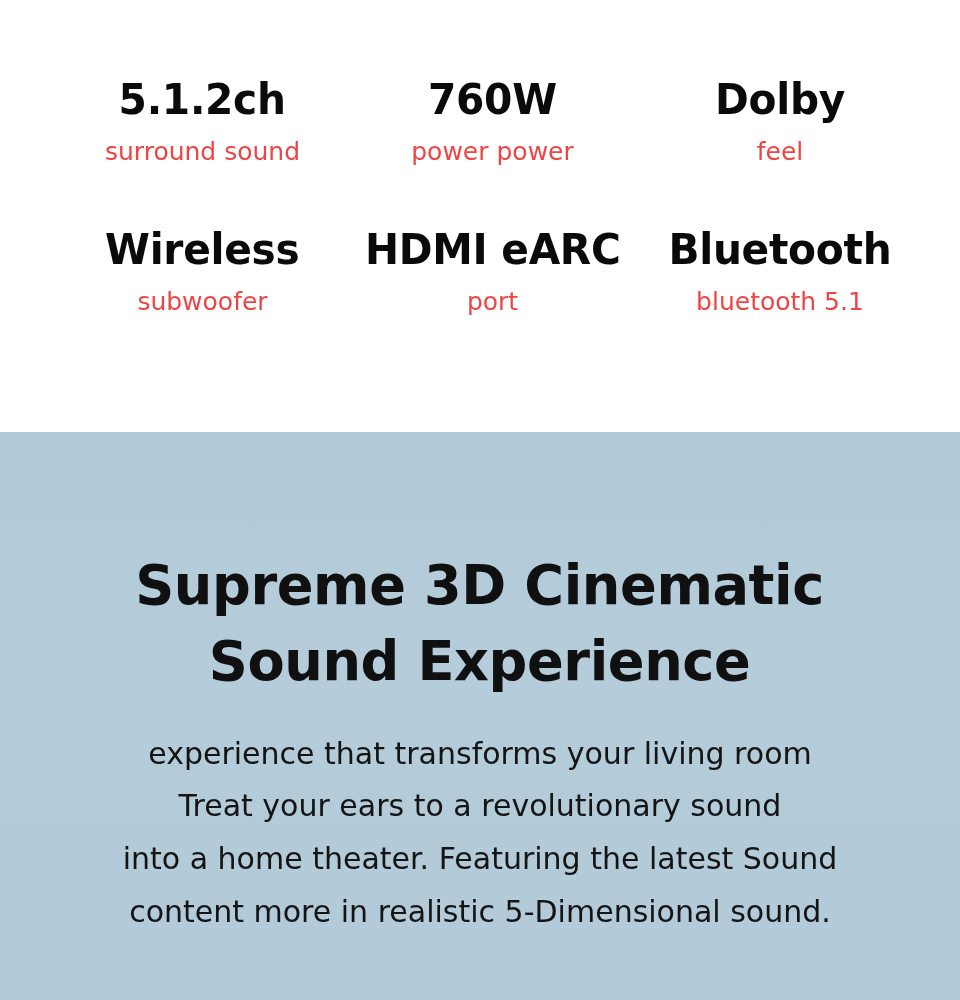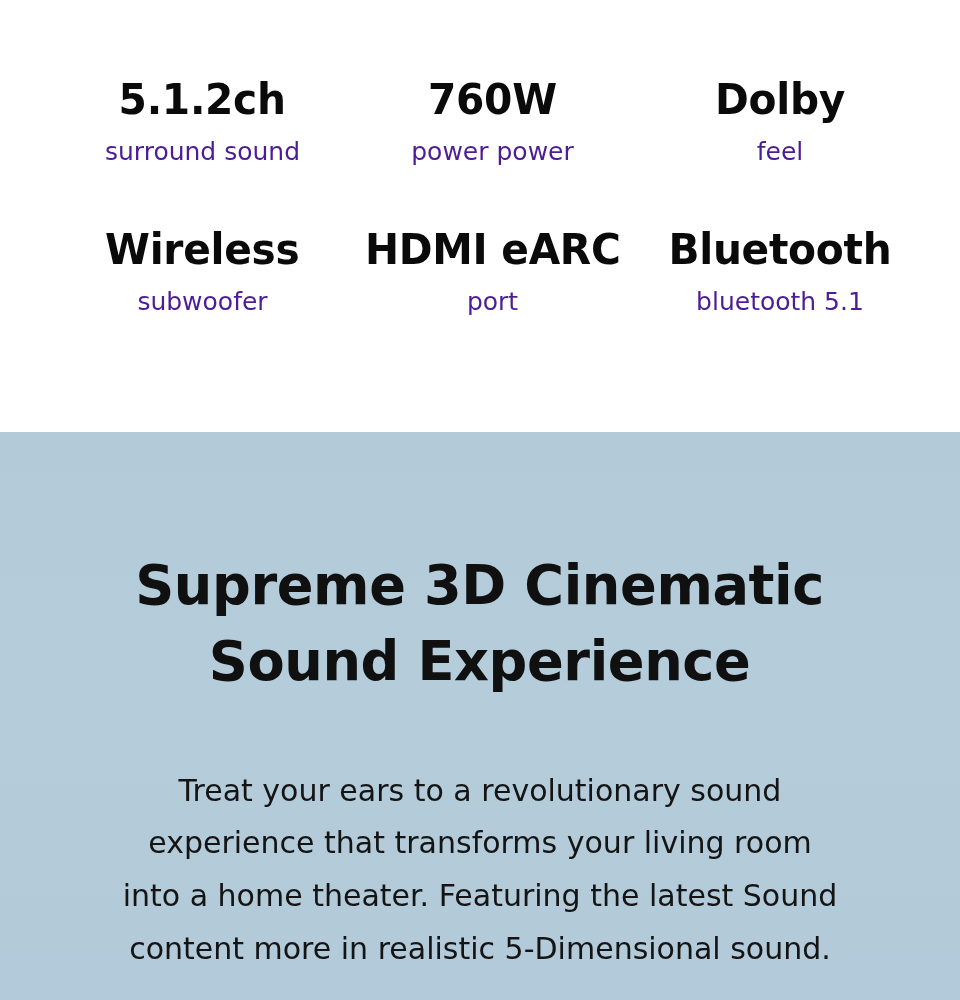--- a/index.html
+++ b/index.html
@@ -57,35 +57,34 @@
     letter-spacing: -0.3px;
     transform: scaleX(0.97);
     white-space: nowrap;
     line-height: 1.05;
   }
 
   .spec-label {
     margin-top: 16px;
     font-size: 25px;
     font-weight: 400;
-    color: #4c1d95;
+    color: #ef4444;
     white-space: nowrap;
     line-height: 1.1;
   }
 
   
   .hero-section {
     flex: 1 1 auto;
     background: linear-gradient(180deg, #b3cbd9 0%, #b5ccda 45%, #b2cad9 100%);
     display: flex;
     flex-direction: column;
     align-items: center;
     box-sizing: border-box;
     padding: 4px 55px;
-    gap: 37px;
   }
 
   .hero-title {
     margin: 0;
     padding-top: 112px;
     font-size: 55px;
     font-weight: 700;
     color: #101010;
     text-align: center;
     line-height: 1.38;
@@ -156,21 +155,21 @@
   </section>
 
   <section class="hero-section">
 
     <h1 class="hero-title">
       <span class="ht-line">Supreme 3D Cinematic</span>
       <span class="ht-line">Sound Experience</span>
     </h1>
 
     <p class="hero-body">
+      <span class="hb-line">experience that transforms your living room</span>
       <span class="hb-line">Treat your ears to a revolutionary sound</span>
-      <span class="hb-line">experience that transforms your living room</span>
       <span class="hb-line">into a home theater. Featuring the latest Sound</span>
       <span class="hb-line">content more in realistic 5-Dimensional sound.</span>
     </p>
 
   </section>
 
 </div>
 
 </body></html>

